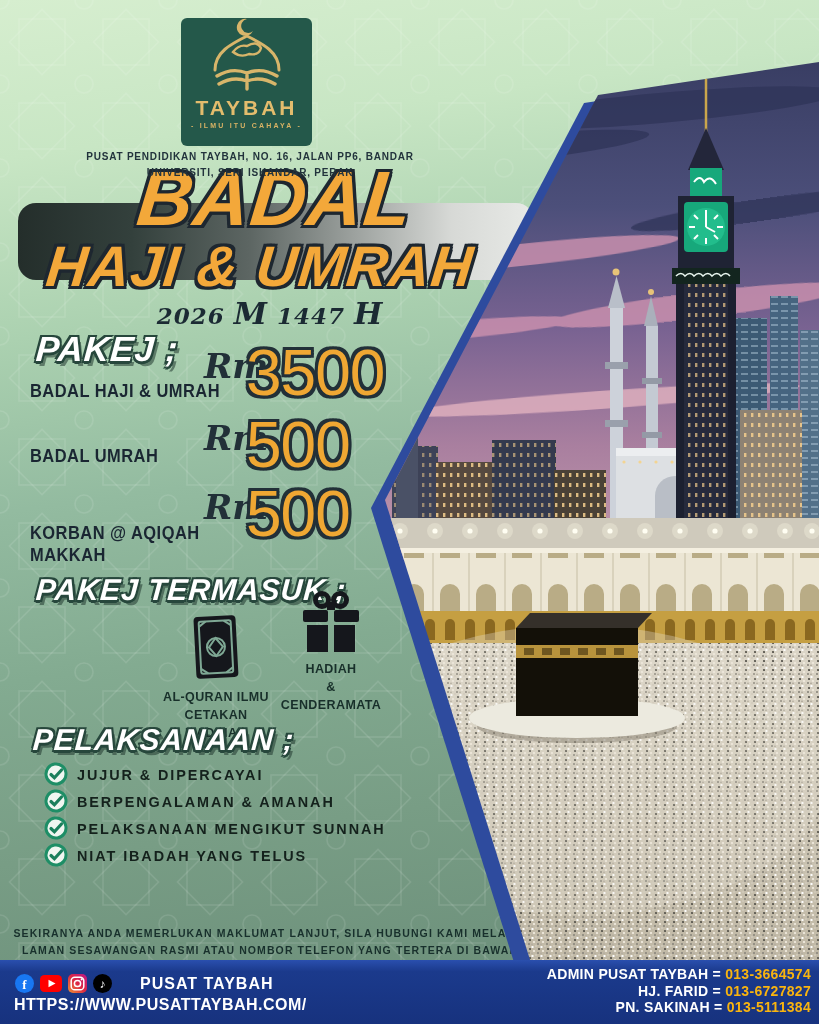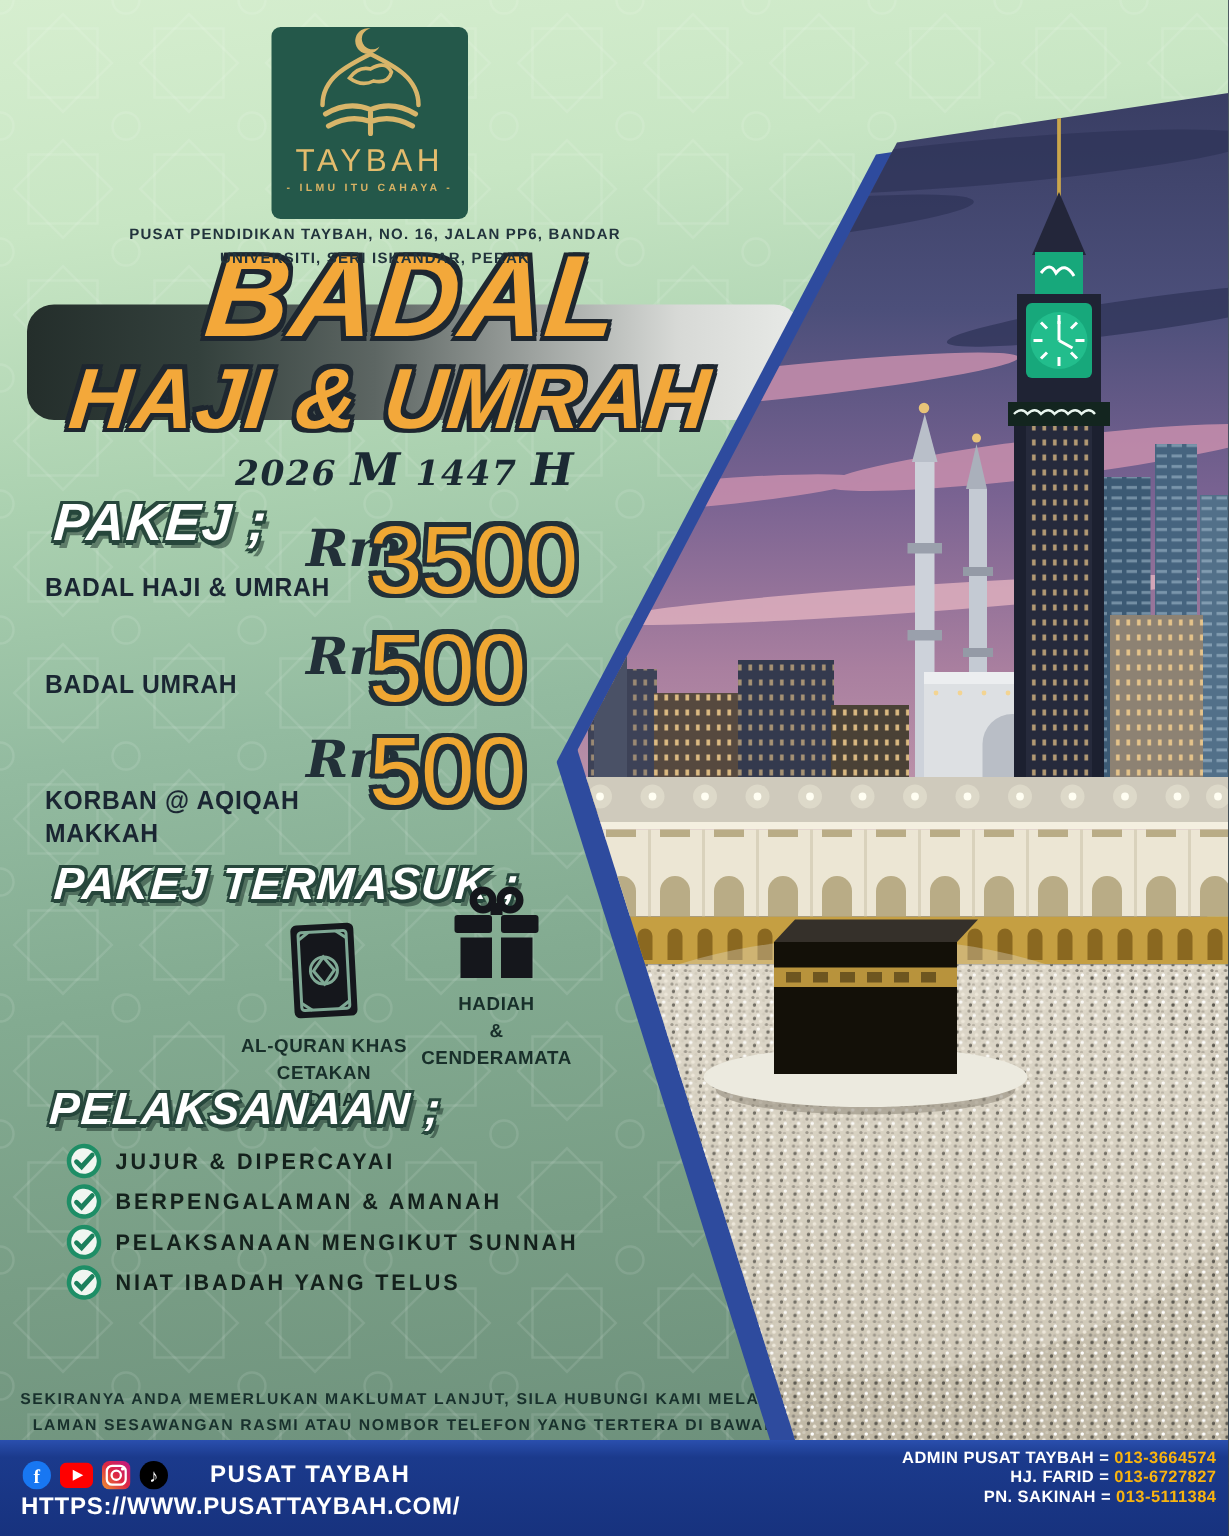--- a/index.html
+++ b/index.html
@@ -3,21 +3,21 @@
 <meta charset="utf-8">
 <style>
   html,body{margin:0;padding:0;background:#222;}
   .poster{position:relative;width:819px;height:1024px;overflow:hidden;
     font-family:"Liberation Sans",sans-serif;
     background:linear-gradient(172deg,#d6eecf 0%,#c8e6c4 14%,#abd1b0 30%,#93bba0 45%,#83ab91 60%,#789d85 76%,#6d907b 92%,#68896f 100%);}
   .abs{position:absolute;}
   
   .logo-box{left:181px;top:18px;width:131px;height:128px;background:#24584a;border-radius:6px;
     display:flex;flex-direction:column;align-items:center;z-index:3;}
-  .logo-name{color:#e3bc6d;font-weight:400;font-size:21px;letter-spacing:3px;margin-top:2px;}
+  .logo-name{color:#e3bc6d;font-weight:700;font-size:21px;letter-spacing:3px;margin-top:2px;}
   .logo-tag{color:#d8b264;font-size:7px;font-weight:700;letter-spacing:2.2px;margin-top:2px;}
   .address{left:40px;top:149px;width:420px;text-align:center;color:#22333c;font-size:10px;
     font-weight:800;letter-spacing:.8px;line-height:1.55;z-index:3;}
   
   .band{left:18px;top:203px;width:516px;height:77px;border-radius:18px;z-index:1;
     background:linear-gradient(90deg,#242e2b 0%,#33403c 22%,#5d6663 45%,#9ca19e 65%,#d7d9d6 84%,#e8eae7 100%);}
   .ttl{font-weight:900;font-style:italic;color:#f3a83a;letter-spacing:1px;z-index:2;text-align:center;
     transform:skewX(-6deg);
     text-shadow:-3px -3px 0 #1e2730,3px -3px 0 #1e2730,-3px 3px 0 #1e2730,3px 3px 0 #1e2730,0 -3px 0 #1e2730,0 3px 0 #1e2730,-3px 0 0 #1e2730,3px 0 0 #1e2730;}
   .ttl1{left:70px;top:160px;width:410px;font-size:77px;line-height:1;}
@@ -53,21 +53,21 @@
   
   .accent{inset:0;z-index:4;background:#2e4b9e;
     clip-path:polygon(584px 103px,805px 70px,805px 975px,518px 975px,371px 508px);}
   .photo{inset:0;z-index:5;clip-path:polygon(598px 95px,819px 62px,819px 966px,532px 966px,385px 500px);}
   
   .footer{left:0;top:960px;width:819px;height:64px;background:linear-gradient(#2a4fae 0%,#1b3a8c 18%,#17327e 100%);z-index:6;}
   .soc-row{left:15px;top:14px;display:flex;align-items:center;gap:6px;}
   .page-name{color:#fff;font-weight:800;font-size:16px;letter-spacing:1px;margin-left:22px;}
   .site{left:14px;top:36px;color:#fff;font-weight:800;font-size:16px;letter-spacing:.5px;}
   .contacts{right:8px;top:6px;text-align:right;line-height:1.18;}
-  .c-line{font-weight:800;font-size:11px;letter-spacing:.3px;color:#fff;}
+  .c-line{font-weight:800;font-size:14px;letter-spacing:.3px;color:#fff;}
   .c-line .ph{color:#f9b40f;}
   .bgpat{inset:0;z-index:0;}
 </style>
 </head>
 <body>
 
 <div class="poster">
 
   <svg class="abs bgpat" width="819" height="1024">
     <defs>
@@ -136,21 +136,21 @@
       <svg width="48" height="68" viewBox="0 0 48 68">
         <rect x="3" y="2" width="42" height="62" rx="4" fill="#15171c" transform="rotate(-3 24 34)"></rect>
         <g fill="none" stroke="#7ea894" stroke-width="2" transform="rotate(-3 24 34)">
           <rect x="8" y="7" width="32" height="52" rx="2"></rect>
           <circle cx="24" cy="33" r="9"></circle>
           <path d="M24 24 l7 9 -7 9 -7 -9Z"></path>
           <path d="M8 12 l7 -5 M40 12 l-7 -5 M8 54 l7 5 M40 54 l-7 5"></path>
         </g>
       </svg>
     </div>
-    <div>AL-QURAN KHAS</div>
+    <div>AL-QURAN ILMU</div>
     <div>CETAKAN MADINAH</div>
   </div>
 
   <div class="abs tcol" style="left:276px;top:588px;width:110px">
     <div class="ticon">
       <svg width="66" height="64" viewBox="0 0 66 64">
         <g fill="#15171c">
           <rect x="5" y="20" width="25" height="12" rx="2"></rect>
             <rect x="36" y="20" width="25" height="12" rx="2"></rect>
           <rect x="9" y="35" width="21" height="27"></rect>

